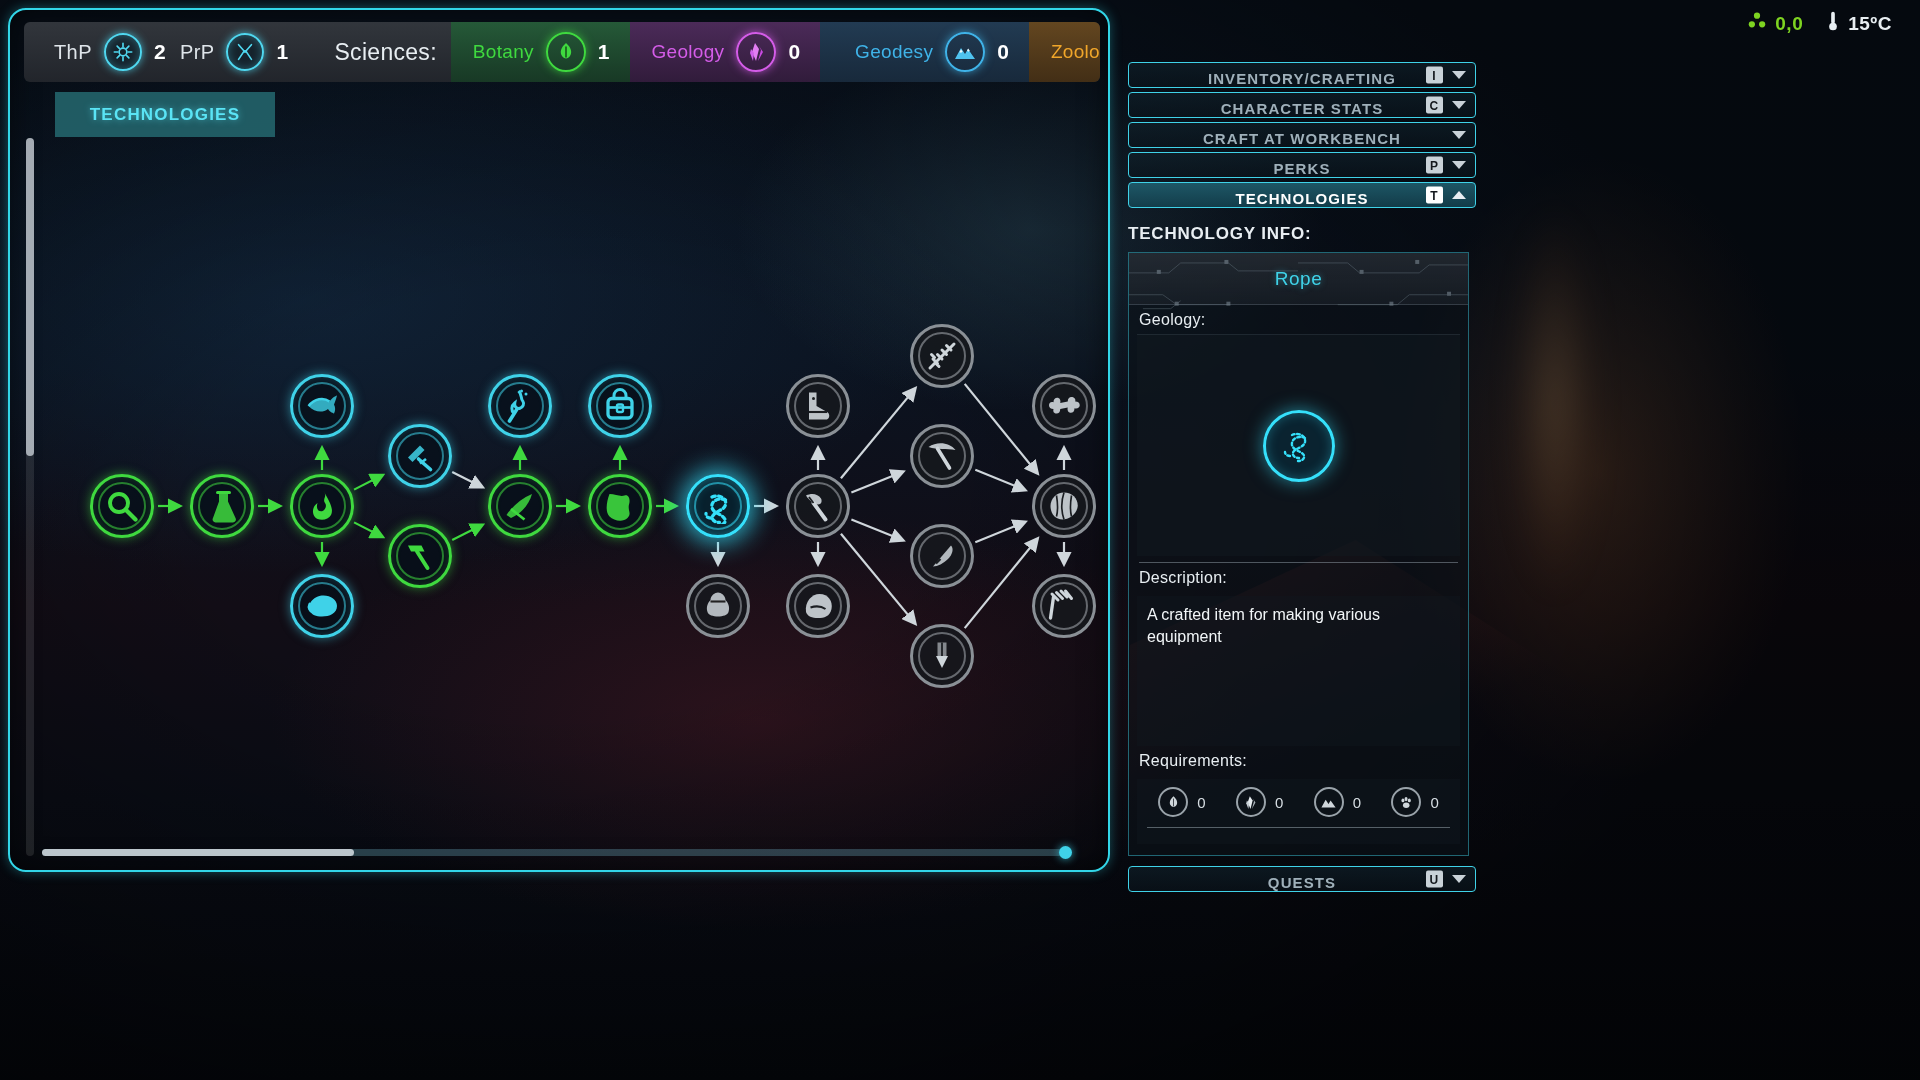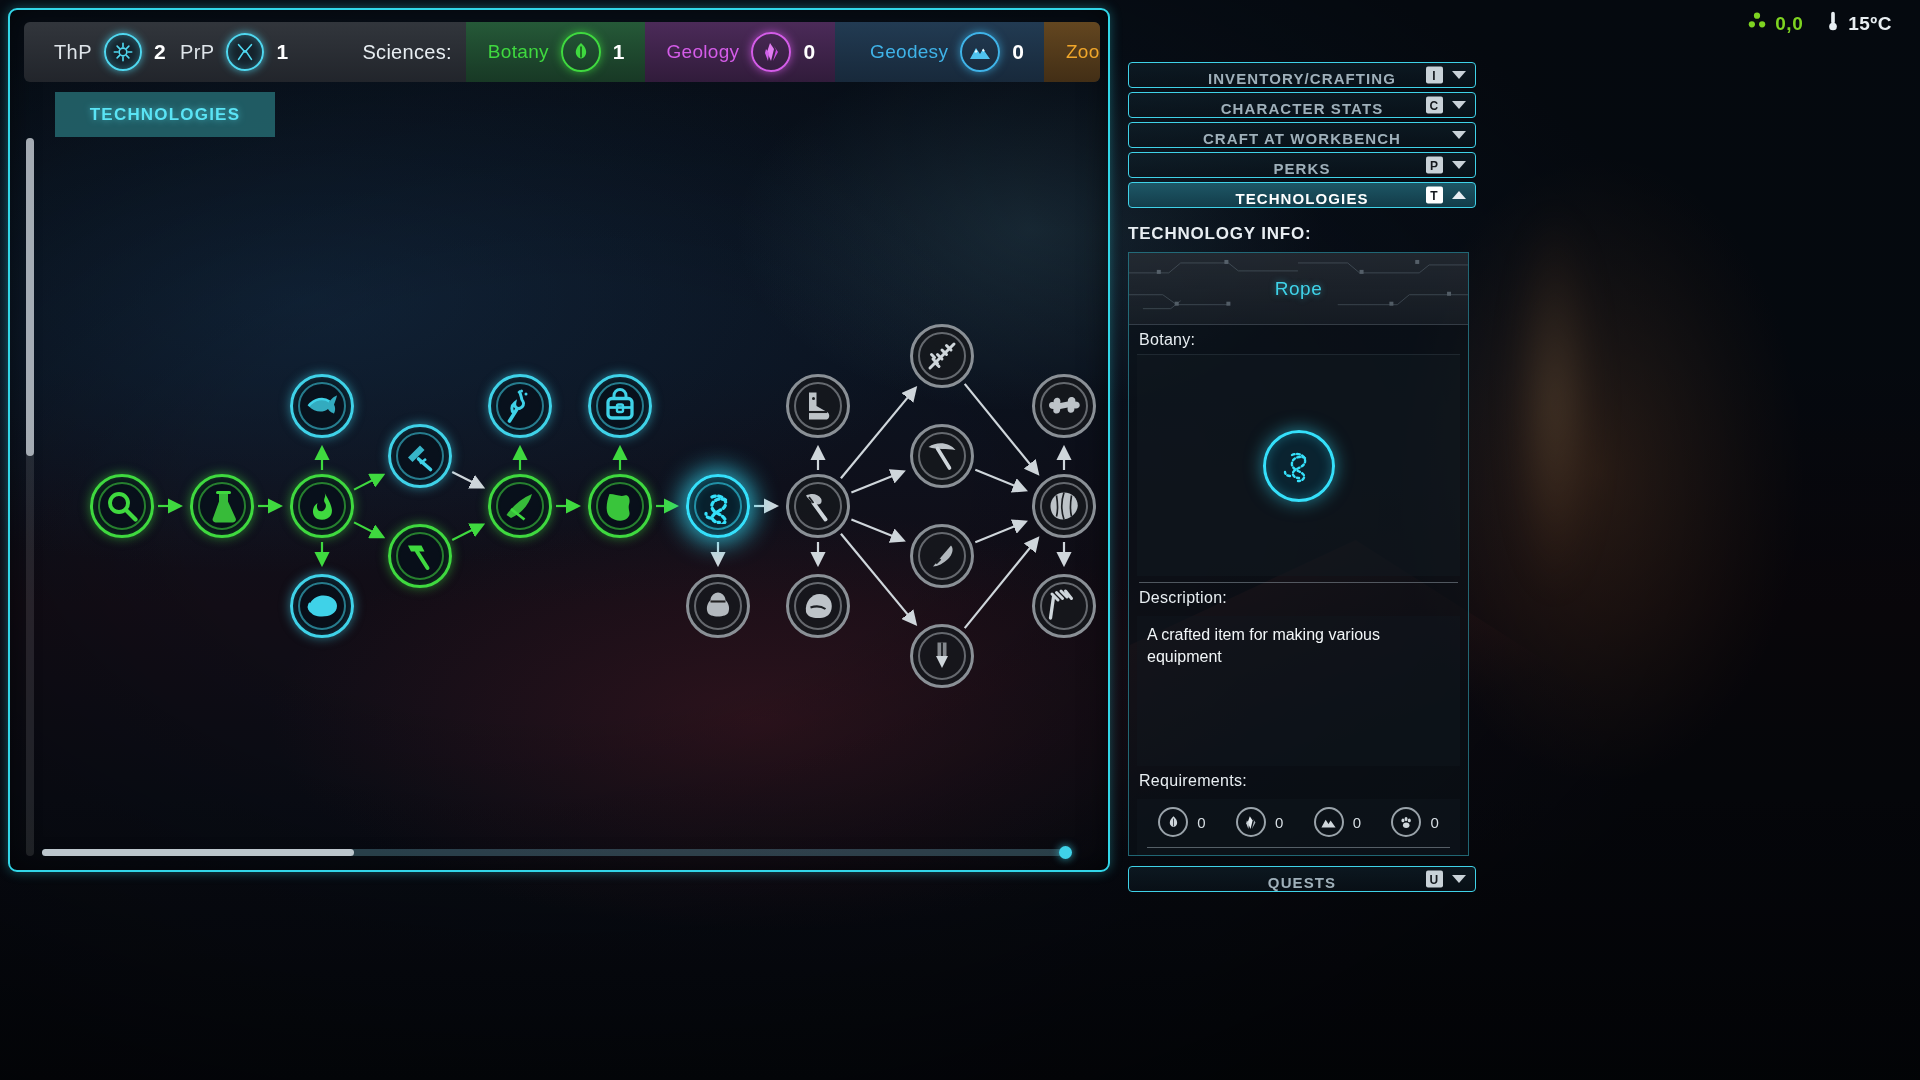--- a/index.html
+++ b/index.html
@@ -45,21 +45,21 @@
   }
   .hud-chip { display: flex; align-items: center; gap: 7px; }
   .hud-bio { color: #7ed321; font-weight: 700; }
   .hud-temp { color: #e8eef2; font-weight: 700; }
 
   
   .left-frame {
     position: absolute; left: 8px; top: 8px;
     width: 1102px; height: 864px;
     border: 2px solid #32d6e8;
-    border-radius: 9px;
+    border-radius: 18px;
     box-shadow: 0 0 12px rgba(50,214,232,.35), inset 0 0 28px rgba(0,0,0,.55);
     background: transparent;
     overflow: hidden;
   }
   .left-frame-inner { position:absolute; inset:0; }
 
   
   .resbar {
     position: absolute; left: 14px; top: 12px; right: 8px; height: 60px;
     background: linear-gradient(180deg, rgba(52,56,62,.95), rgba(35,38,44,.95));
@@ -72,21 +72,21 @@
   .res-value { color:#ffffff; font-size: 21px; font-weight: 700; min-width: 14px; }
   .ring {
     width: 38px; height: 38px; border-radius: 50%;
     border: 2px solid #4fd7ef; display:flex; align-items:center; justify-content:center;
     box-shadow: 0 0 9px rgba(79,215,239,.75), inset 0 0 8px rgba(79,215,239,.35);
     background: rgba(10,30,42,.6);
   }
   .ring svg { display:block; }
 
   .sciences-label {
-    color:#e8eef2; font-size: 20px; margin-left: 72px; margin-right: 14px; letter-spacing:.3px;
+    color:#e8eef2; font-size: 23px; margin-left: 44px; margin-right: 14px; letter-spacing:.3px;
   }
   .sci-group { display:flex; align-items:center; height:60px; flex:1; }
   .sci {
     display:flex; align-items:center; gap: 12px;
     height: 60px; padding: 0 20px 0 22px;
     min-width: 168px;
   }
   .sci-name { font-size: 19px; letter-spacing:.3px; }
   .sci-count { color:#fff; font-size: 21px; font-weight:700; }
   .sci-badge {
@@ -176,21 +176,21 @@
   .info-title {
     margin-top: 16px; color:#e8eef2; font-size: 17px; letter-spacing:.8px; font-weight:600;
   }
   .info-panel {
     margin-top: 8px; width: 341px; height: 604px;
     border: 1px solid rgba(63,210,232,.45);
     background: rgba(12,18,24,.62);
     position: relative; overflow:hidden;
   }
   .info-head {
-    height: 72px; position:relative;
+    height: 52px; position:relative;
     background: linear-gradient(180deg, rgba(52,58,66,.55), rgba(34,40,48,.45));
     border-bottom: 1px solid rgba(140,160,175,.18);
     display:flex; align-items:center; justify-content:center;
   }
   .circuit { position:absolute; inset:0; opacity:.5; }
   .tech-name { position:relative; color:#3fd2e8; font-size: 19px; letter-spacing:.5px; text-shadow:0 0 6px rgba(63,210,232,.5); }
 
   .sec-label { color:#e8eef2; font-size: 16px; padding: 6px 0 5px 10px; letter-spacing:.3px; }
   .recipes-box {
     margin: 0 8px; height: 222px;
@@ -619,21 +619,21 @@
               <rect x="288" y="7" width="4" height="4"></rect>
             <rect x="46" y="49" width="4" height="4"></rect>
               <rect x="98" y="49" width="4" height="4"></rect>
             <rect x="262" y="49" width="4" height="4"></rect>
               <rect x="320" y="39" width="4" height="4"></rect>
           </g>
         </svg>
         <span class="tech-name">Rope</span>
       </div>
 
-      <div class="sec-label">Botany:</div>
+      <div class="sec-label">Geology:</div>
 
       <div class="recipes-box">
         <div class="recipe-icon">
           <svg width="40" height="40" viewBox="0 0 40 40" fill="none" stroke="#35e0fb" stroke-width="2.4" stroke-linecap="round" stroke-dasharray="2.6 2.6">
             <path d="M13 9c7-3 14 1 13 7-1 5-8 6-11 9-3 3 0 7 5 7"></path>
             <path d="M26 12c-7-3-14 1-13 7 1 5 8 6 11 9 3 3 0 7-5 7"></path>
             <path d="M11 30c-3 0-5-2-5-4"></path>
           </svg>
         </div>
       </div>

